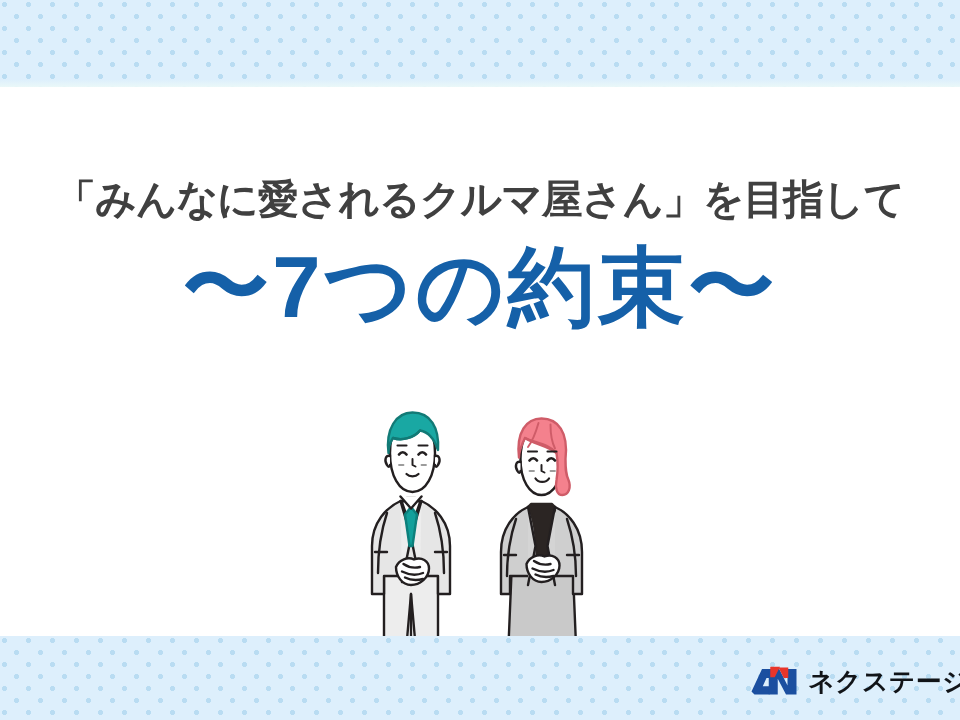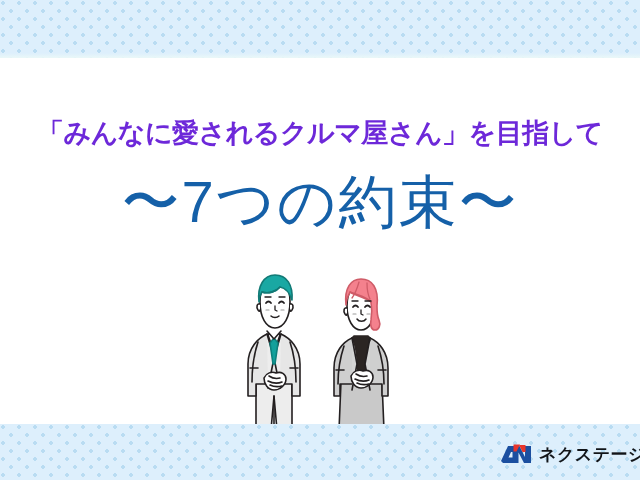--- a/index.html
+++ b/index.html
@@ -49,31 +49,31 @@
 
   
   #headline-block {
     position: absolute;
     left: 0;
     top: 118px;
     width: 640px;
     text-align: center;
   }
   #headline {
-    color: #6d28d9;
+    color: #404040;
     font-weight: bold;
     font-size: 27px;
     letter-spacing: -0.5px;
     line-height: 1.12;
     white-space: nowrap;
   }
   #subheadline {
-    margin-top: 24px;
+    margin-top: 14px;
     color: #1560a8;
-    font-weight: normal;
+    font-weight: bold;
     font-size: 58px;
     letter-spacing: 2px;
     line-height: 1.05;
     white-space: nowrap;
   }
 
   
   #illustration {
     position: absolute;
     left: 236px;

